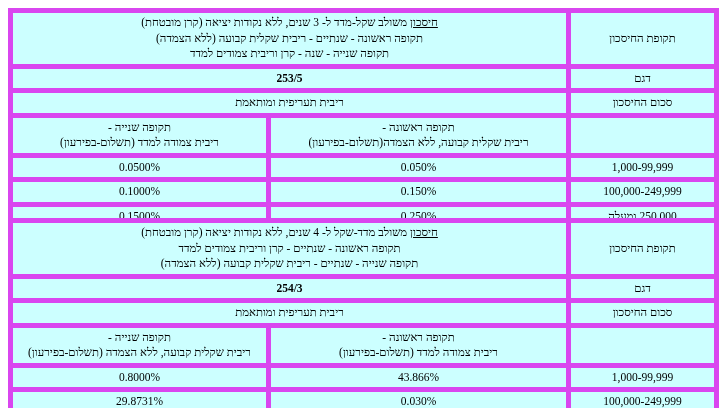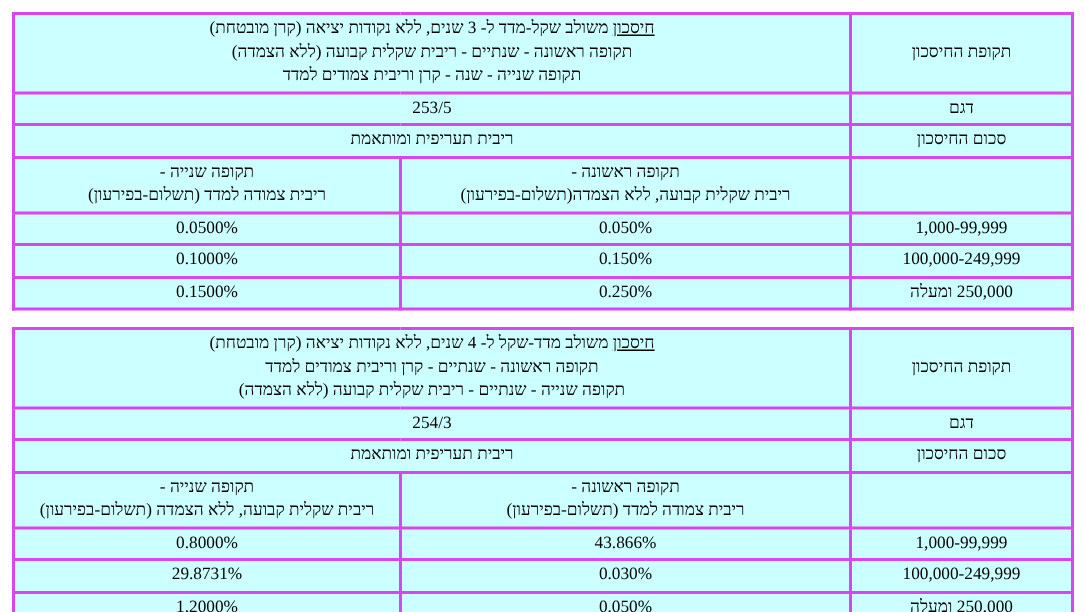--- a/index.html
+++ b/index.html
@@ -24,41 +24,41 @@
   #table-1 { top: 8px; }
   #table-2 { top: 218px; }
 
   table.doc-table {
     border-collapse: collapse;
     width: 706px;
     table-layout: fixed;
     direction: rtl;
   }
   table.doc-table td {
-    border: 2px solid #d946ef;
+    border: 5px solid #d946ef;
     background: #ccffff;
     color: #000000;
     text-align: center;
     vertical-align: middle;
     padding: 2px 4px;
     font-size: 11.5px;
     line-height: 1.35;
     font-family: "Liberation Serif", serif;
   }
   .col-period { width: 148px; }
   .col-mid { width: 300px; }
   .col-first { width: 258px; }
 
   .title-cell {
     padding: 5px 8px 6px 8px;
     line-height: 1.45;
   }
   .title-cell .u { text-decoration: underline; }
   .label-cell { font-weight: normal; }
-  .model-cell { font-size: 12px; }
+  .model-cell { font-size: 12px; font-weight: bold; }
   .rate-head { line-height: 1.4; padding: 4px 6px; margin-top: 16px; }
   .amount-cell {
     text-align: left;
     padding-left: 6px;
     padding-right: 6px;
     font-size: 11.5px;
   }
   .pct-cell { font-size: 11.5px; }
 </style>
 </head>

